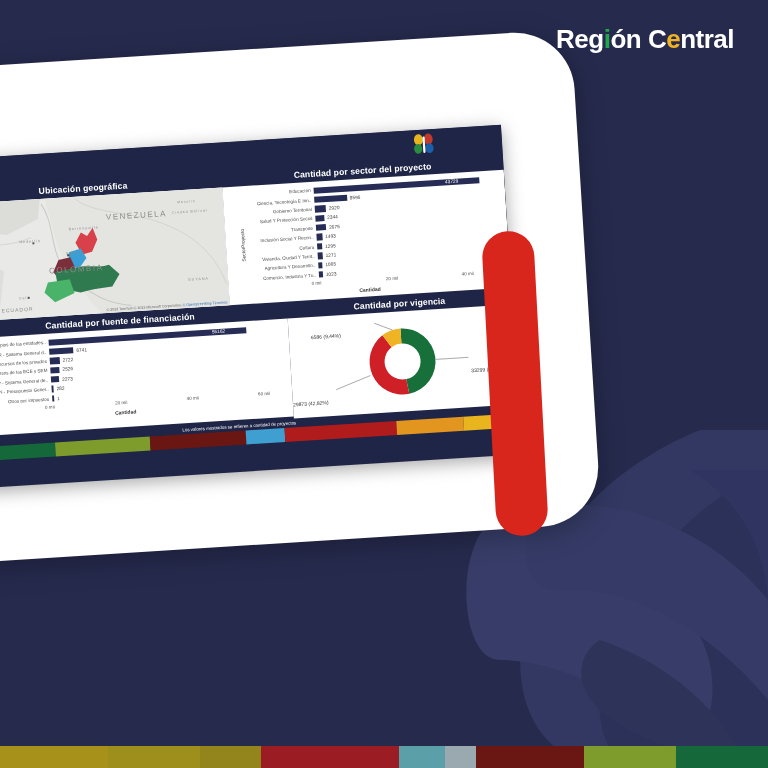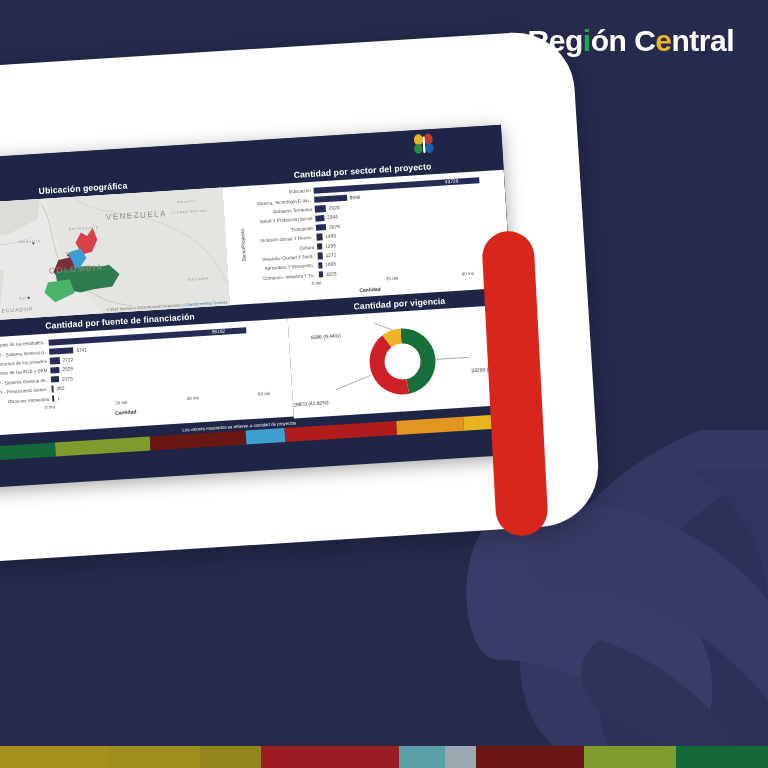--- a/index.html
+++ b/index.html
@@ -11,21 +11,21 @@
   
   #bg-deco{position:absolute;inset:0;z-index:0;overflow:hidden;}
   #bg-deco svg{position:absolute;right:0;bottom:0;}
 
   
   #header{
     position:absolute;top:0;left:0;width:768px;height:74px;z-index:6;
   }
   #brand-title{
     position:absolute;right:34px;top:24px;
-    font-size:30px;font-weight:bold;letter-spacing:-0.5px;
+    font-size:26px;font-weight:bold;letter-spacing:-0.5px;
     color:#ffffff;white-space:nowrap;
   }
   #brand-title .g{color:#21a74a;}
   #brand-title .y{color:#f0b323;}
 
   
   #card-wrap{position:absolute;left:-8px;top:68px;width:790px;height:500px;z-index:3;}
   #white-card{
     position:absolute;left:-40px;top:0px;width:620px;height:495px;
     background:#ffffff;

